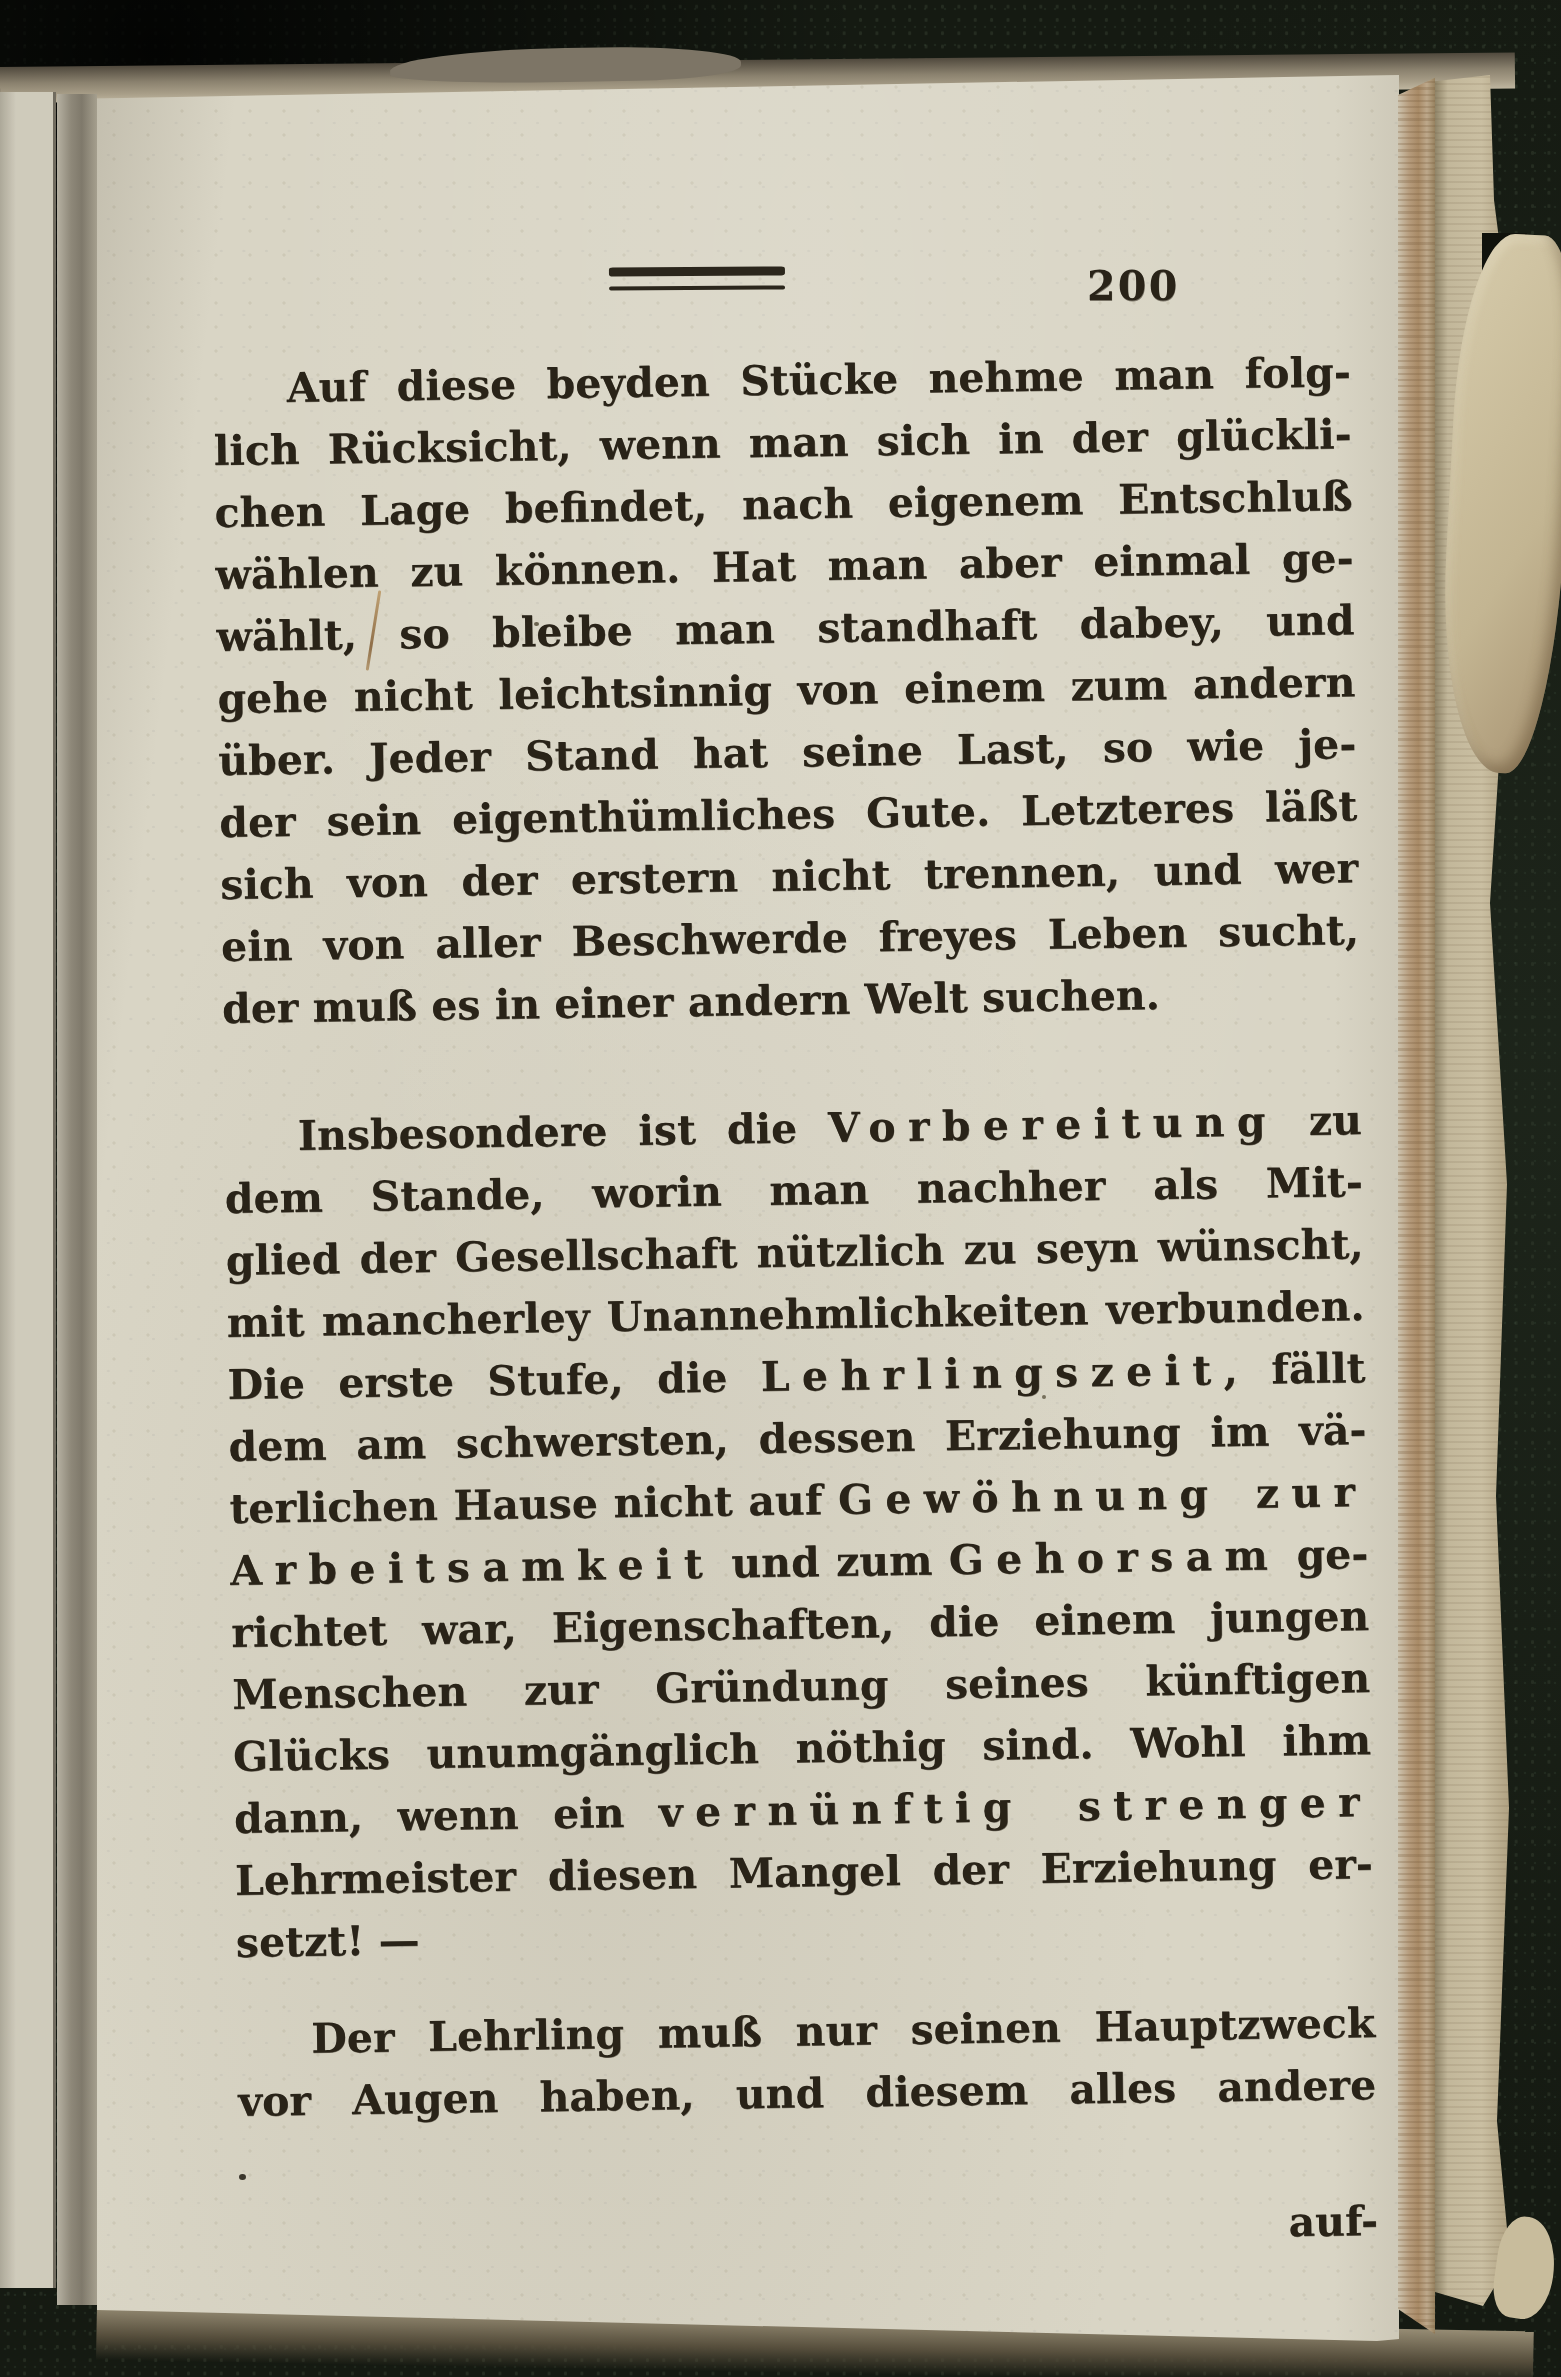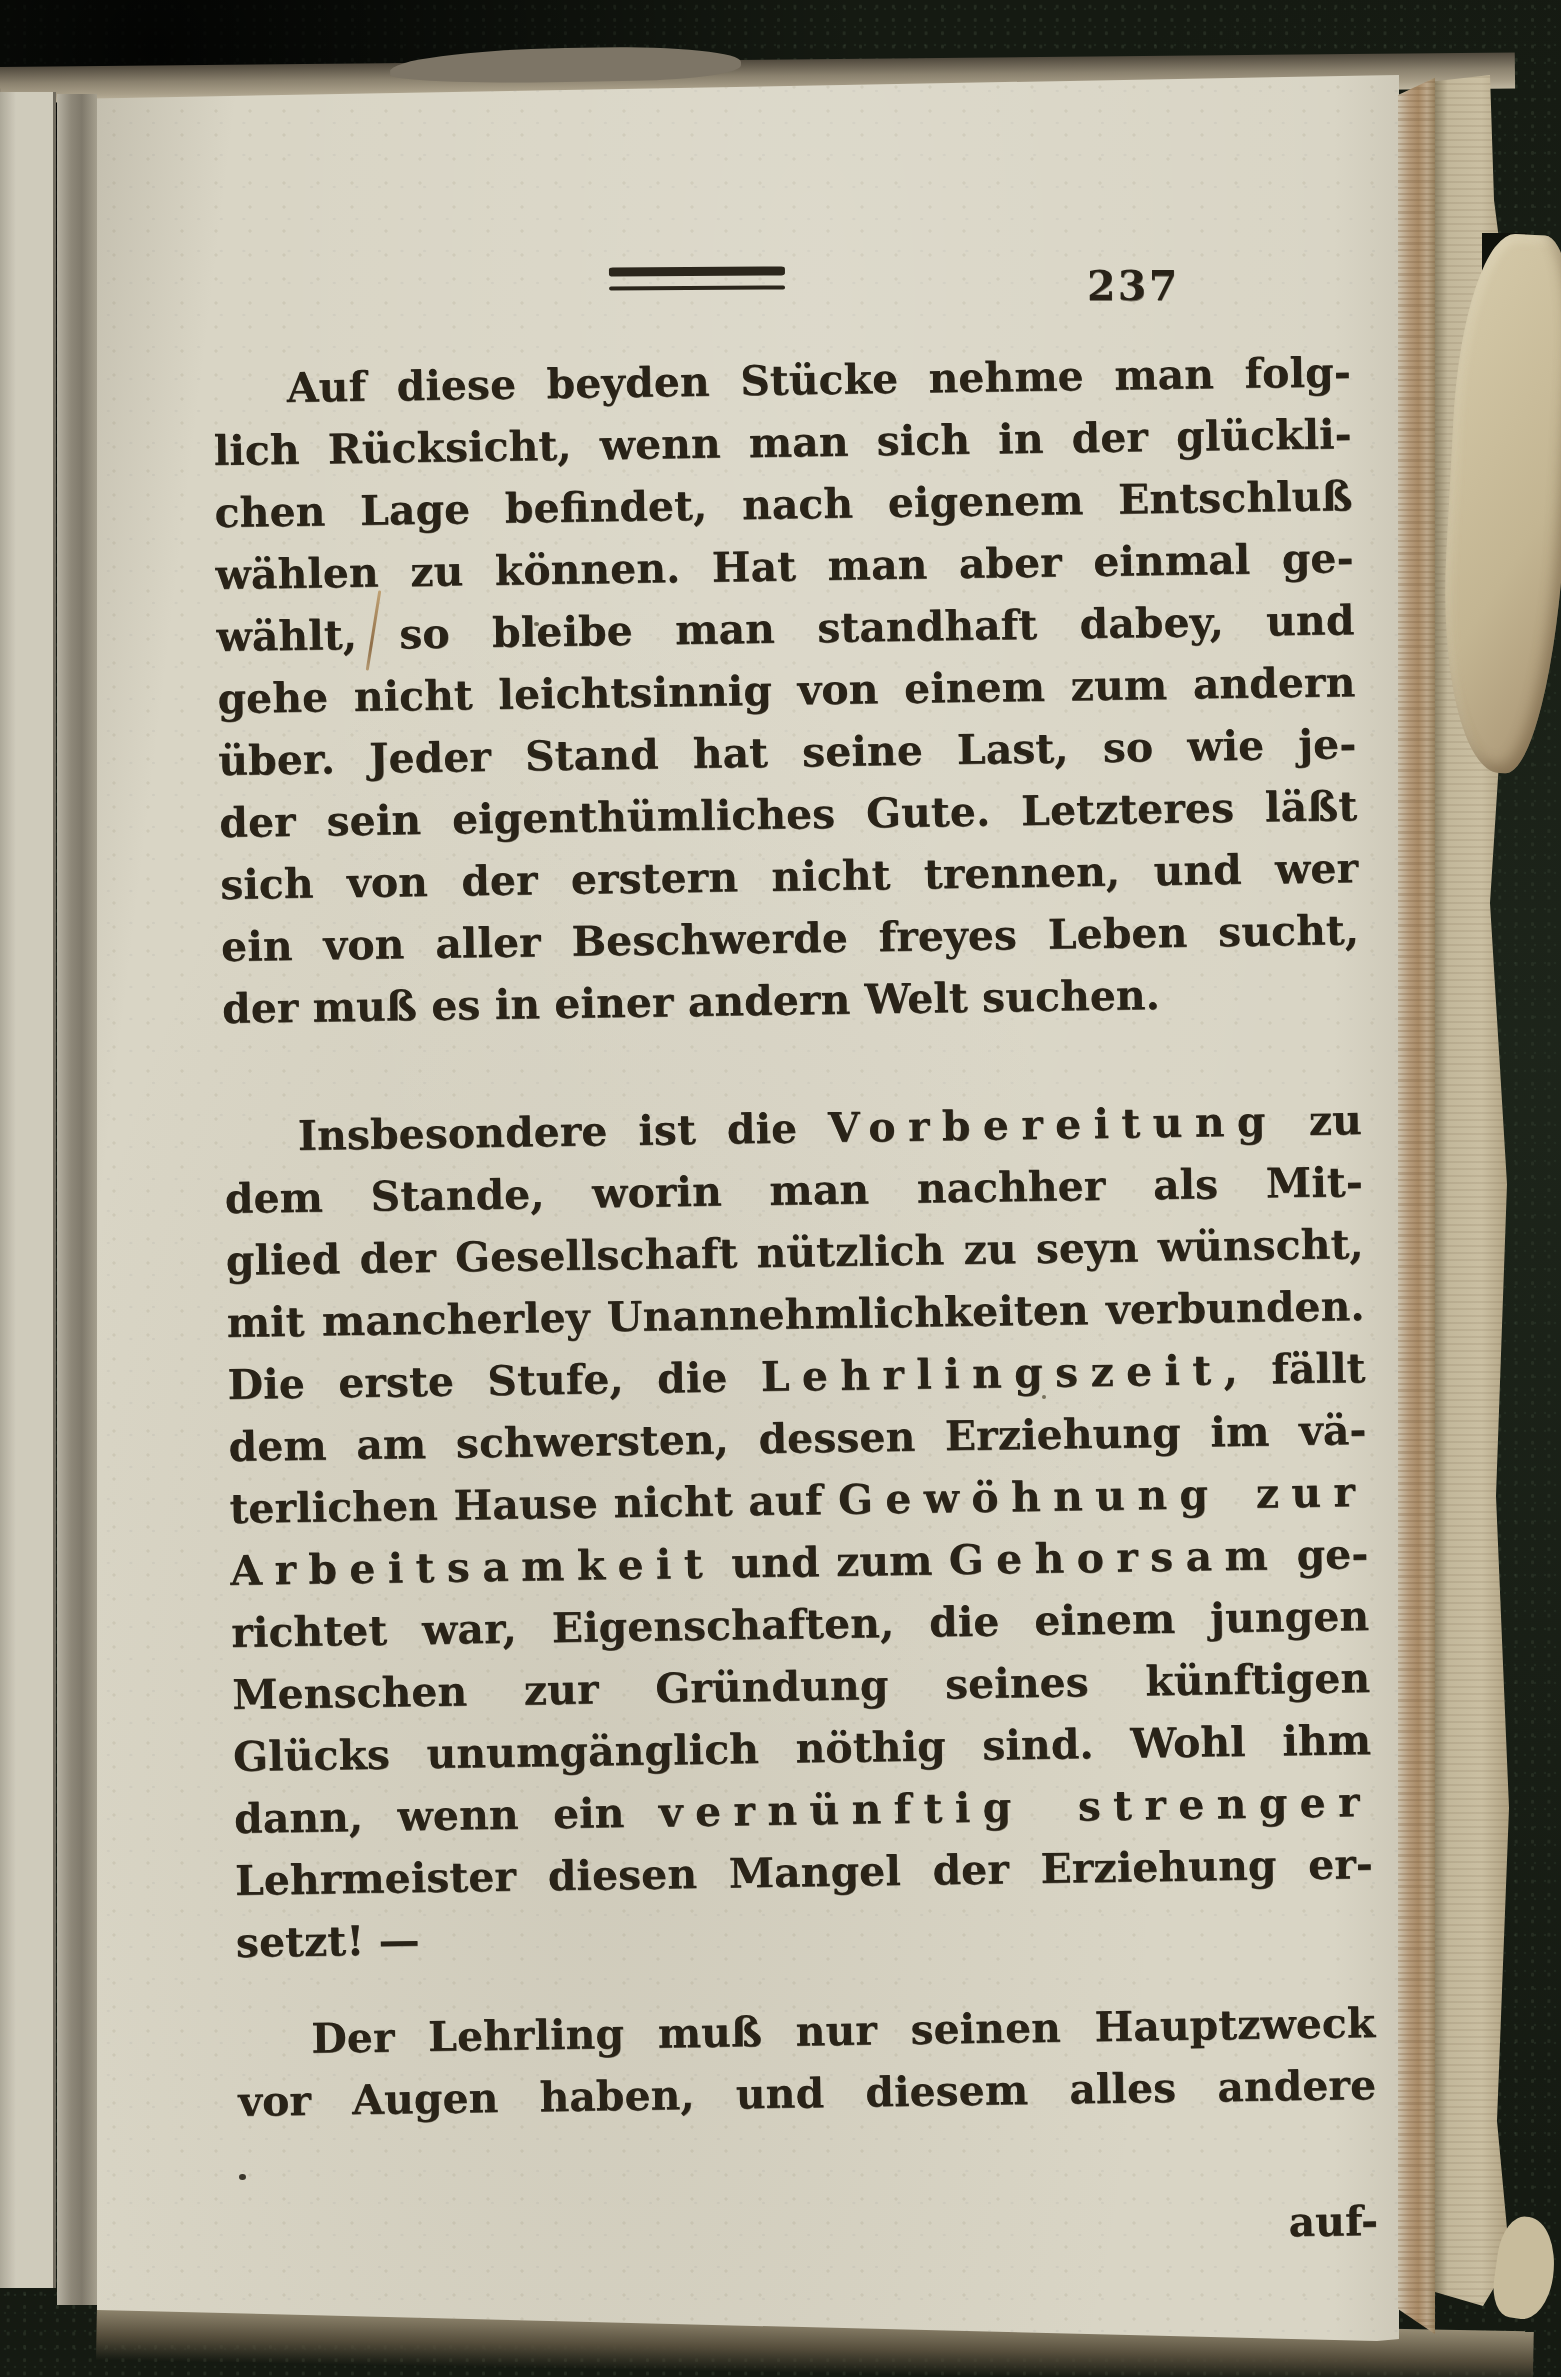--- a/index.html
+++ b/index.html
@@ -139,21 +139,21 @@
   <div class="deckle-bump"></div>
   <div class="deckle-bottom"></div>
   <div class="adjacent-page-strip"></div>
   <div class="gutter"></div>
 
   <div class="page">
     <div class="header-rule">
       <div class="bar1"></div>
       <div class="bar2"></div>
     </div>
-    <div class="pagenum">237</div>
+    <div class="pagenum">200</div>
 
     <div class="text-block" id="text-block">
 
       <div class="para p1">
           <div class="line first"><span>Auf diese beyden Stücke nehme man folg-</span></div>
           <div class="line"><span>lich Rücksicht, wenn man sich in der glückli-</span></div>
           <div class="line"><span>chen Lage befindet, nach eigenem Entschluß</span></div>
           <div class="line"><span>wählen zu können. Hat man aber einmal ge-</span></div>
           <div class="line"><span>wählt, so bleibe man standhaft dabey, und</span></div>
           <div class="line"><span>gehe nicht leichtsinnig von einem zum andern</span></div>

